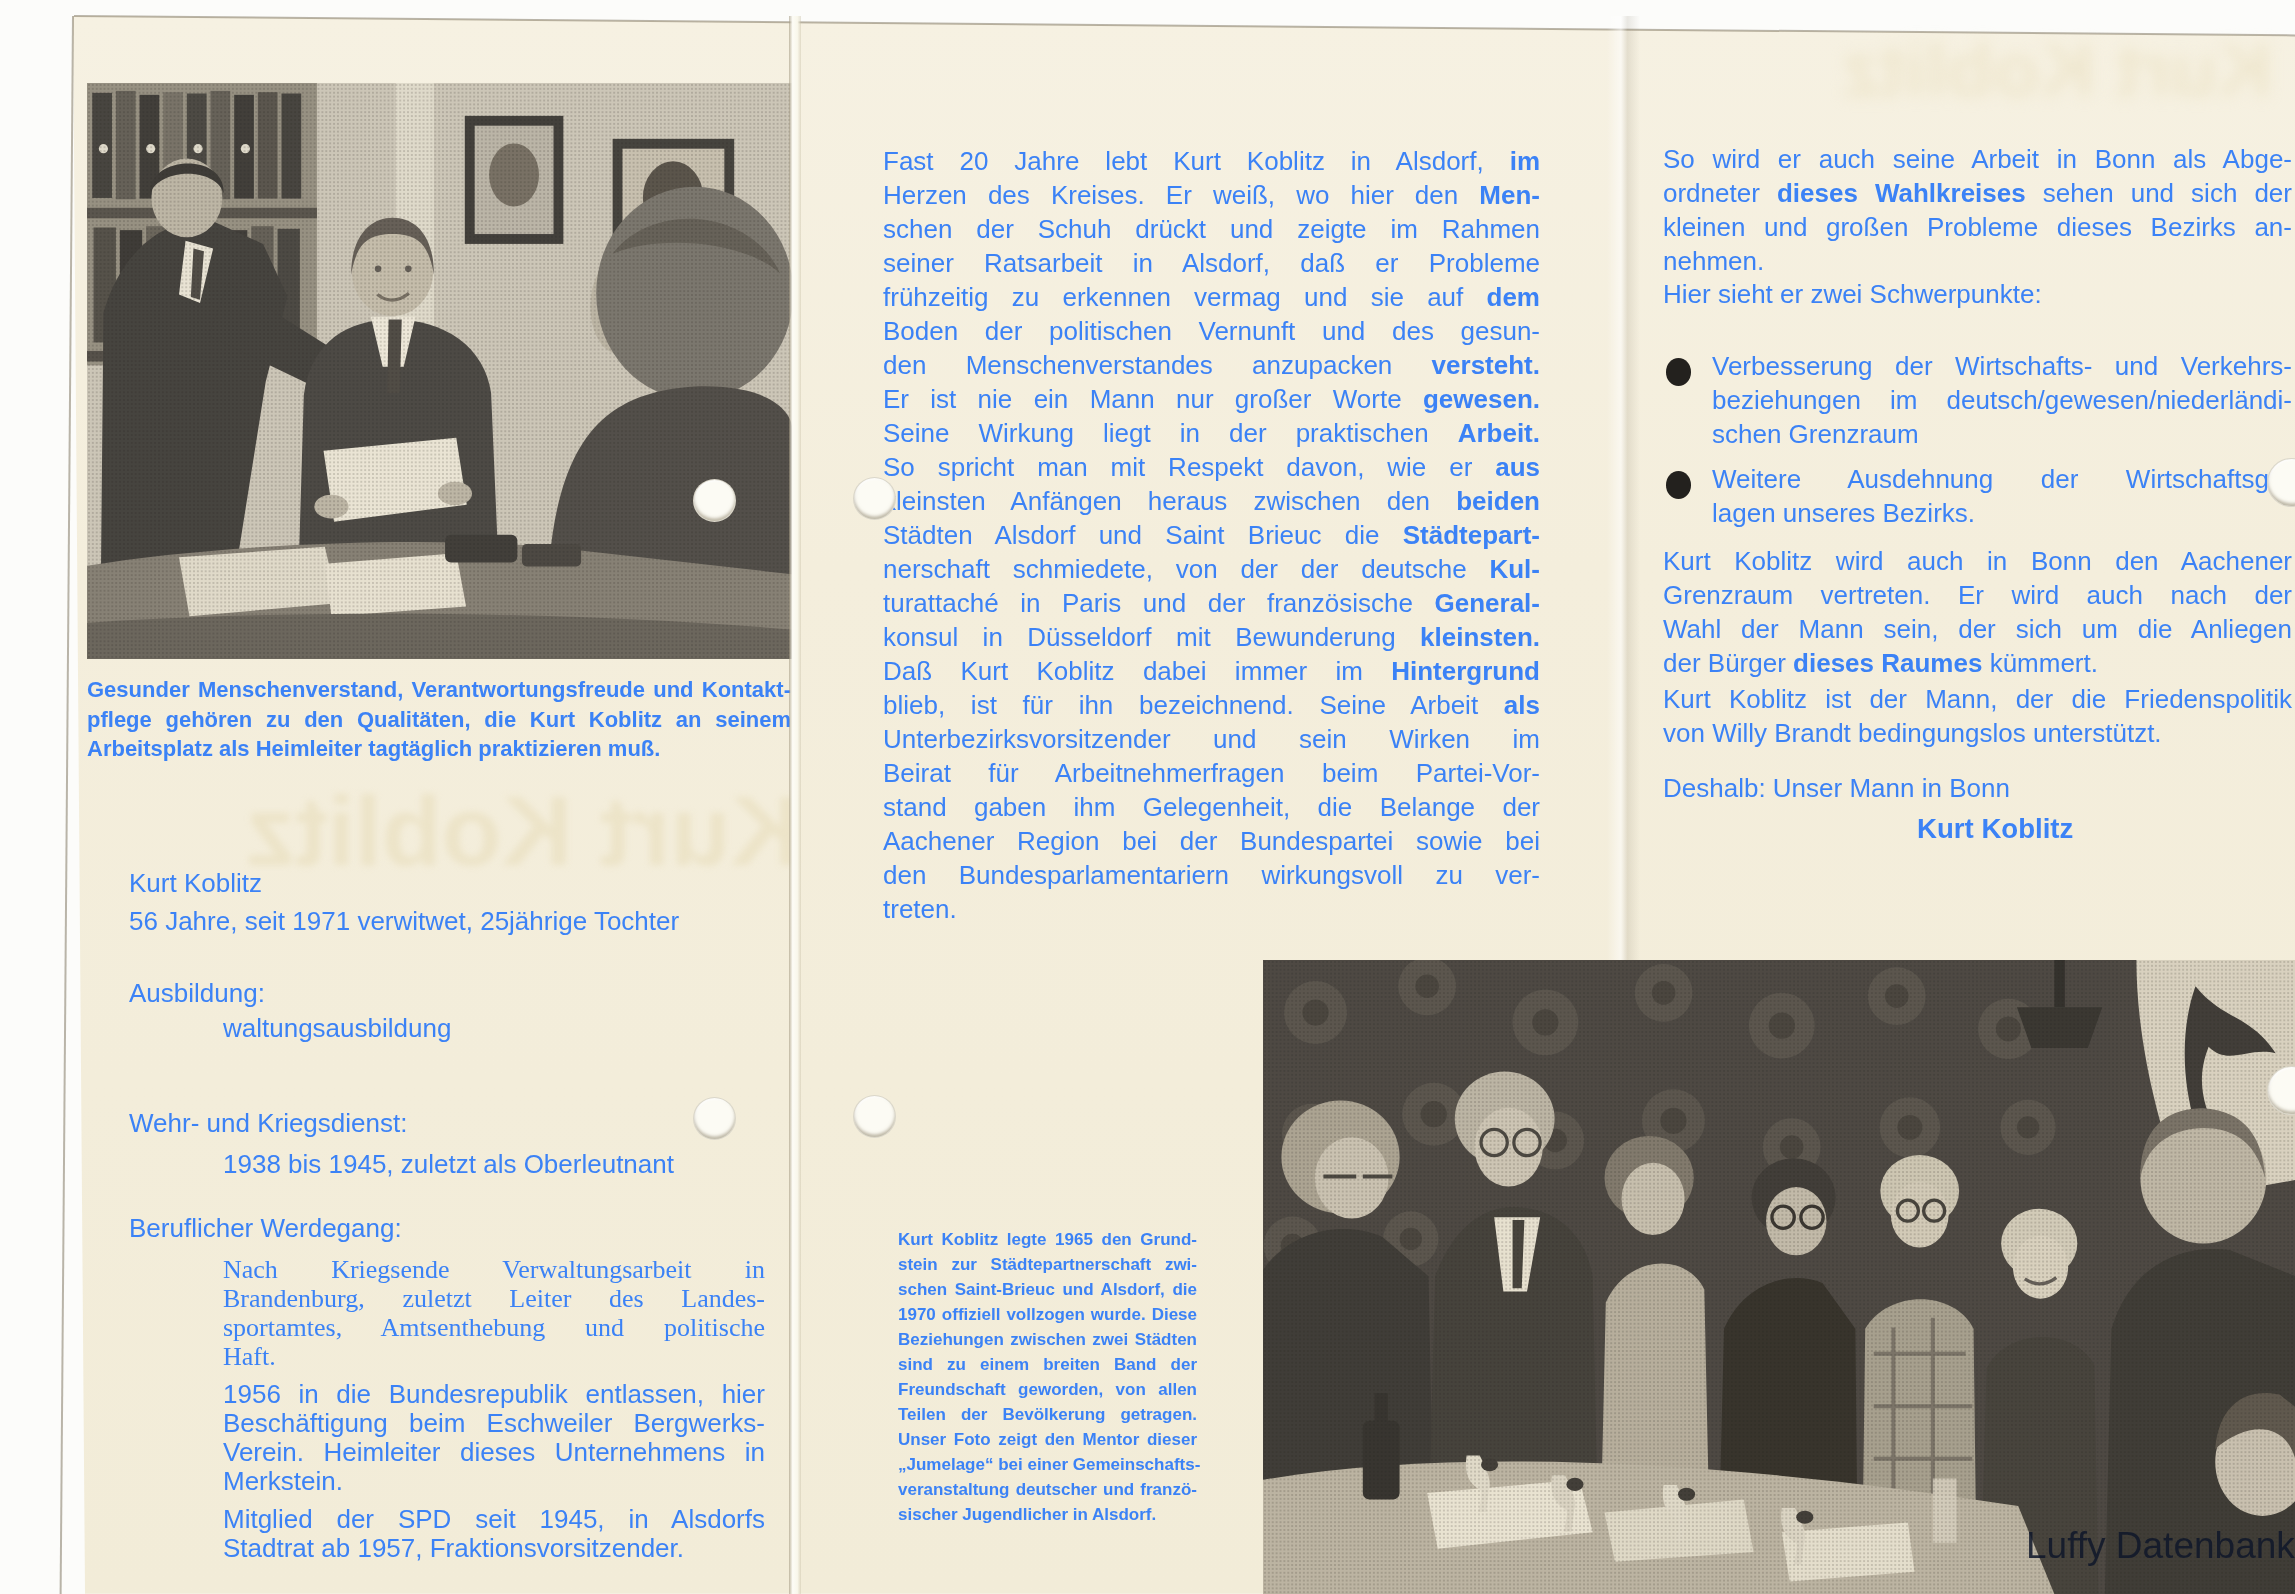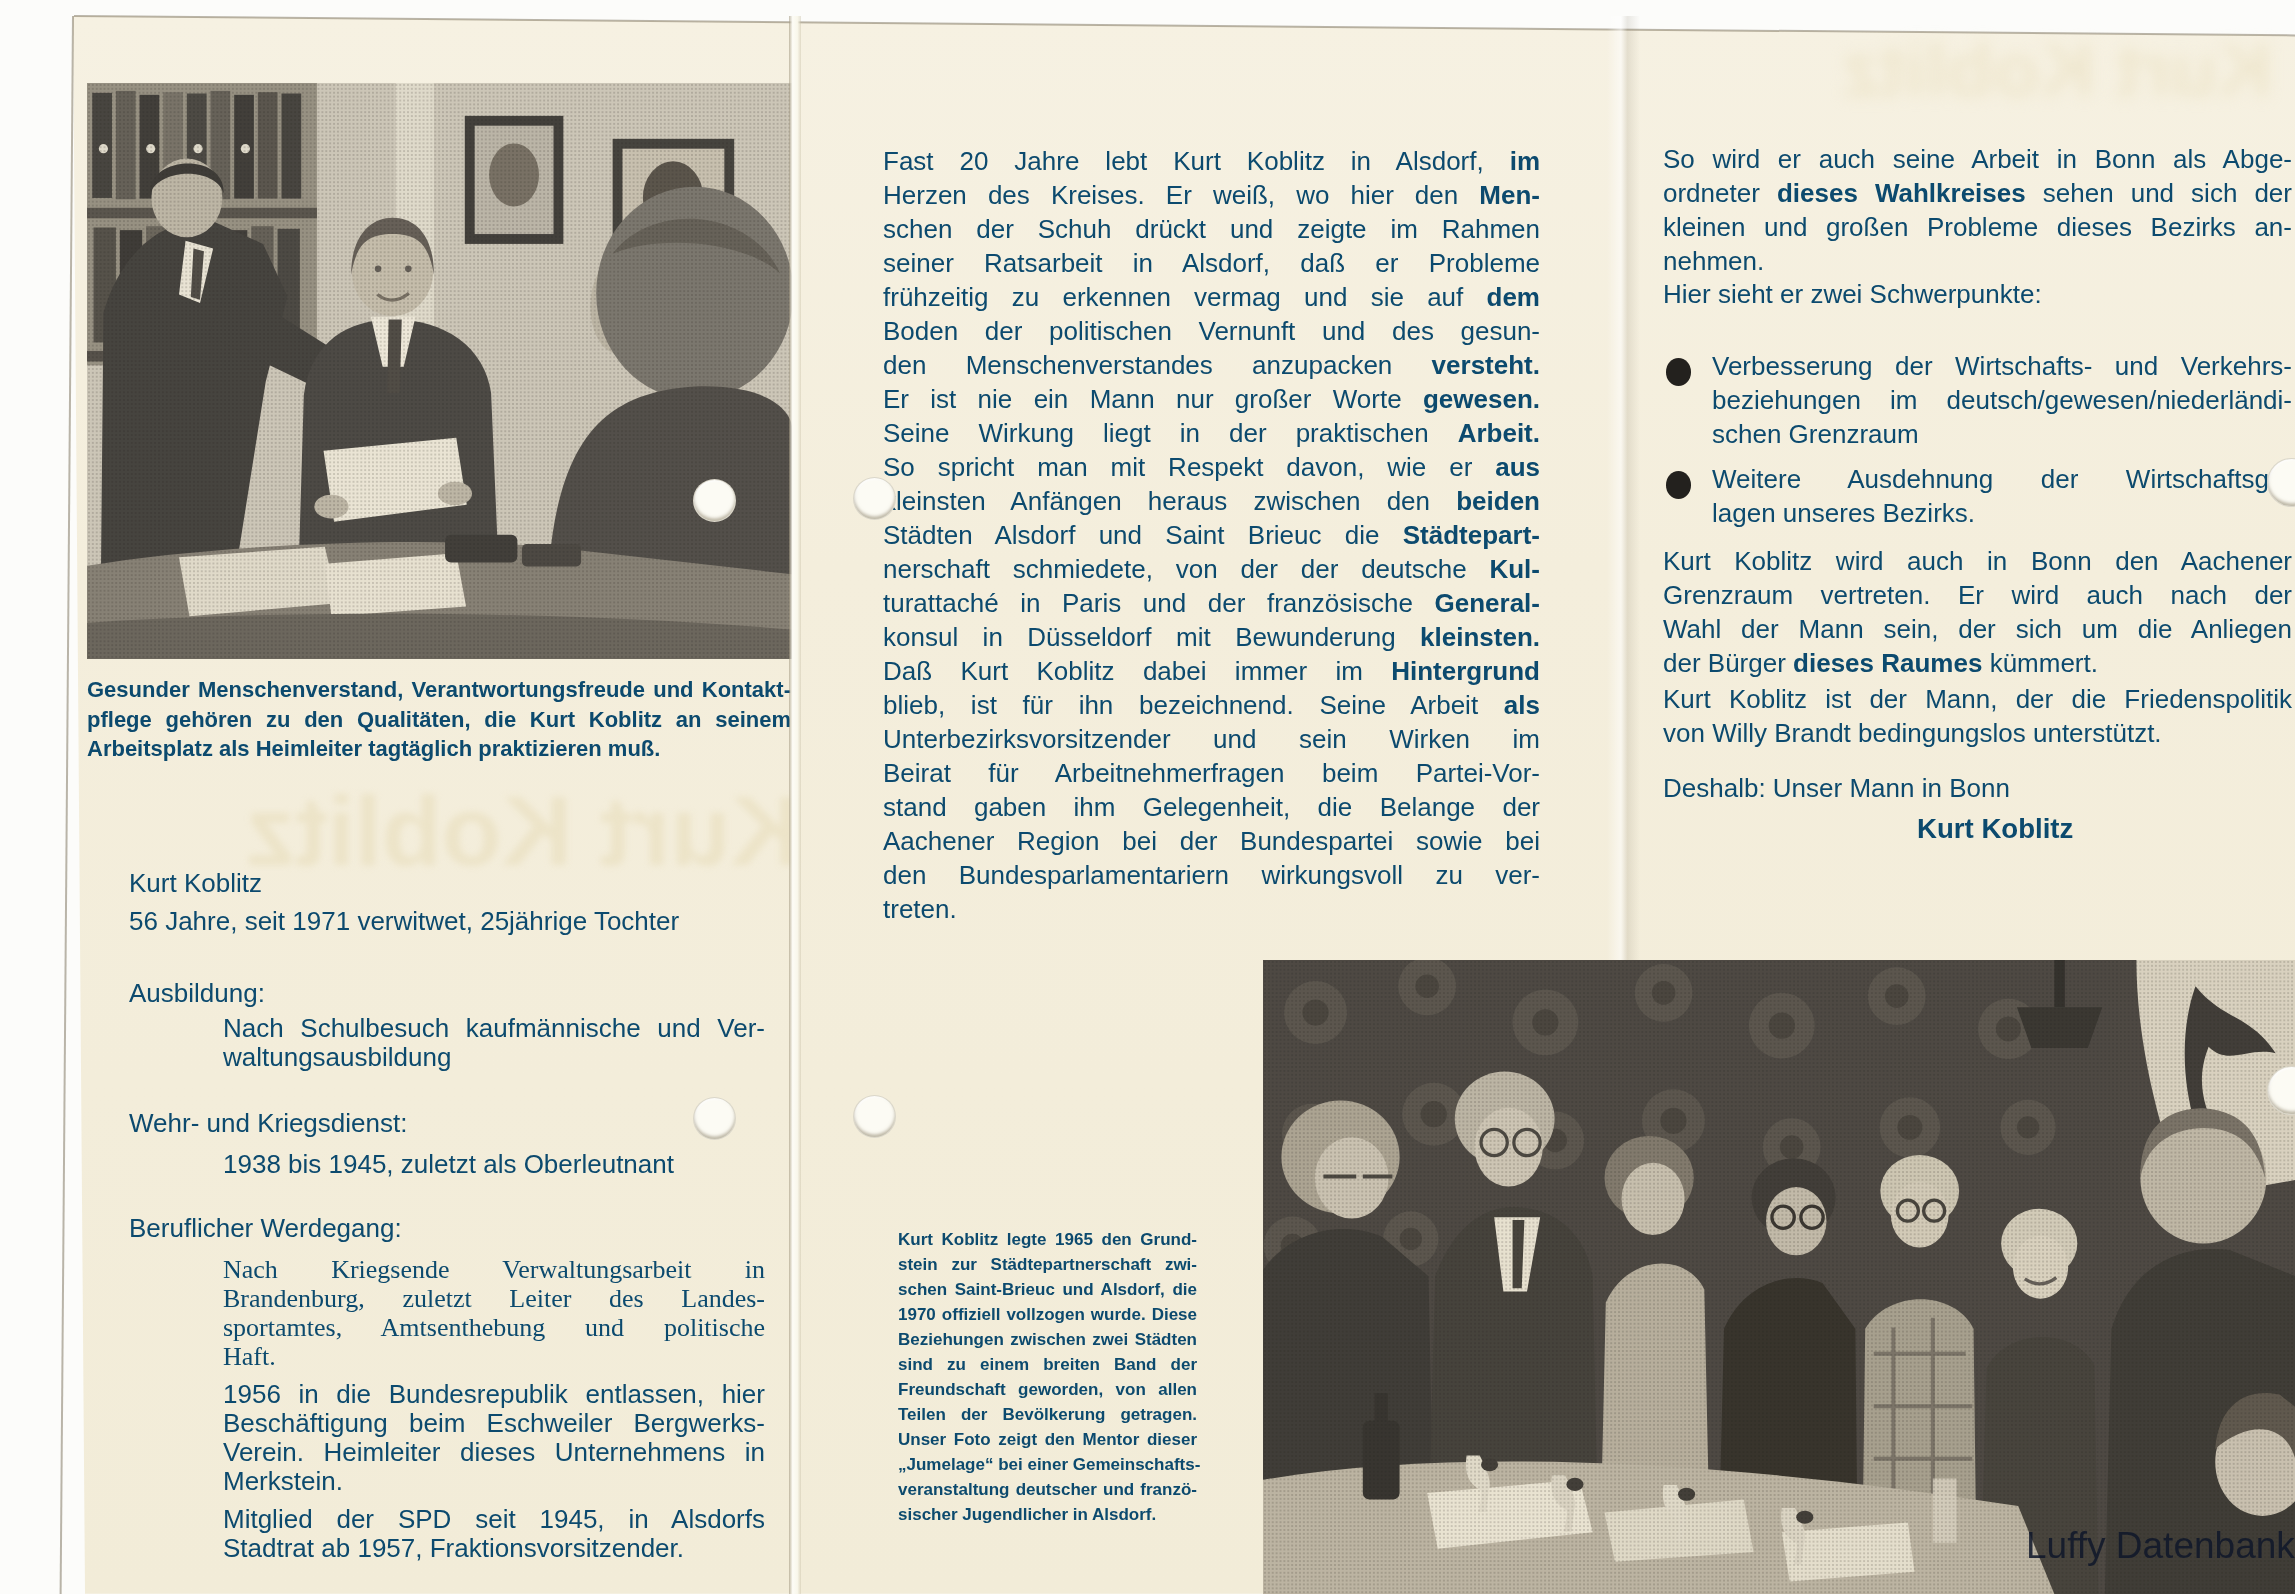--- a/index.html
+++ b/index.html
@@ -14,21 +14,21 @@
   #edge-top{left:74px;top:15px;width:2223px;height:2px;transform:rotate(0.5deg);transform-origin:left center;}
   
   .fold{position:absolute;top:15.8px;height:1578px;pointer-events:none;}
   #fold-a{left:789px;width:11.8px;background:linear-gradient(90deg,rgba(140,128,100,.5) 0%,#fdfcf6 30%,#f9f7eb 70%,rgba(185,175,145,.35) 100%);}
   #fold-b{left:1607px;width:33px;background:linear-gradient(90deg,rgba(0,0,0,0) 0%,rgba(255,255,255,.55) 42%,rgba(118,108,86,.14) 62%,rgba(0,0,0,0) 100%);}
   
   .hole{position:absolute;border-radius:50%;background:#fcfbf4;
     box-shadow:inset 0 -2.6px 3.3px rgba(138,128,102,.55), inset 1.3px 1.3px 2px rgba(255,255,255,.9);
     border:0.7px solid rgba(158,148,122,.35);}
   
-  .txt{position:absolute;color:#0c4a6e;}
+  .txt{position:absolute;color:#3b82f6;}
   .ln{white-space:nowrap;text-align:justify;text-align-last:justify;}
   .ln.last{text-align-last:left;}
   .body-size{font-size:26px;line-height:34px;}
   .bio-size{font-size:26px;line-height:29px;}
   .h-left{font-size:26px;line-height:31.5px;white-space:nowrap;}
   .cap1{font-size:22px;line-height:29.5px;font-weight:700;}
   .cap2{font-size:17px;line-height:25px;font-weight:700;}
   .bold{font-weight:700;}
   .sig{font-size:27.6px;font-weight:700;white-space:nowrap;}
   
@@ -148,21 +148,20 @@
           <div class="ln last">Arbeitsplatz als Heimleiter tagtäglich praktizieren muß.</div>
         </div>
       </div>
 
     <div class="txt h-left" style="left:129px;top:868px;">Kurt Koblitz</div>
     <div class="txt h-left" style="left:129px;top:906px;">56 Jahre, seit 1971 verwitwet, 25jährige Tochter</div>
 
     <div class="txt h-left" style="left:129px;top:978px;">Ausbildung:</div>
     <div class="txt bio-size" style="left:223px;top:1014px;width:542px;">
         <div class="para">
-          <div class="ln">Nach Schulbesuch kaufmännische und Ver-</div>
           <div class="ln last">waltungsausbildung</div>
         </div>
       </div>
 
     <div class="txt h-left" style="left:129px;top:1108px;text-align:center;">Wehr- und Kriegsdienst:</div>
     <div class="txt bio-size" style="left:223px;top:1150px;width:542px;">
         <div class="para">
           <div class="ln last">1938 bis 1945, zuletzt als Oberleutnant</div>
         </div>
       </div>

